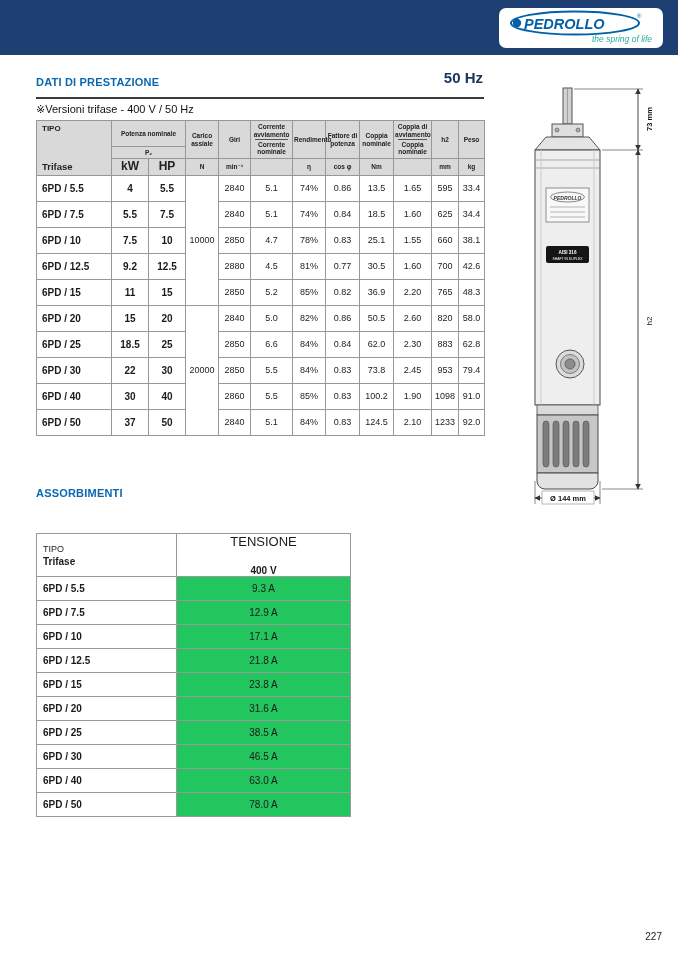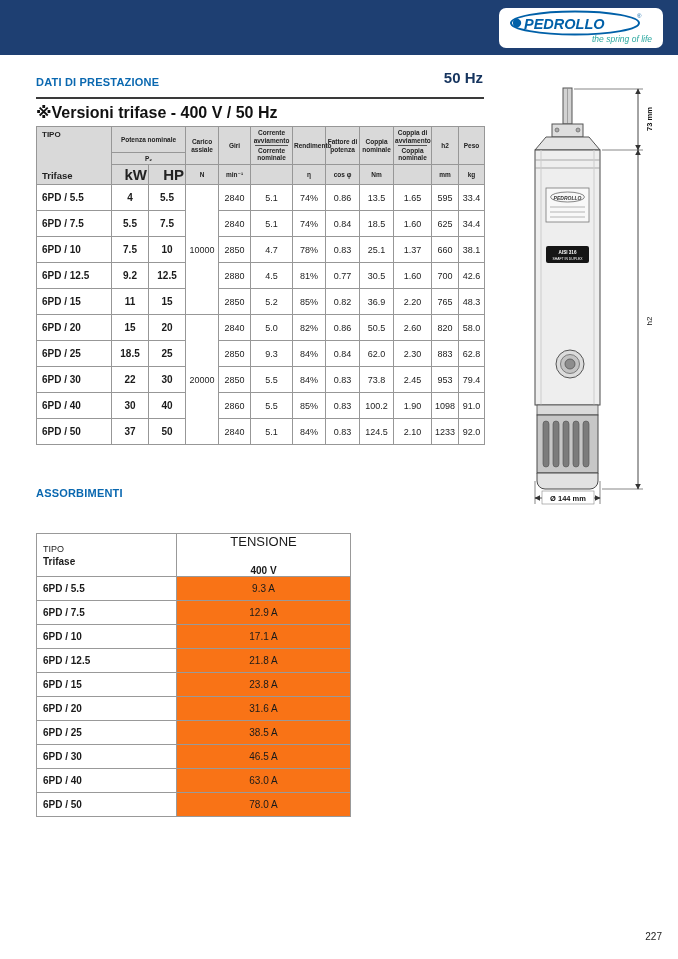--- a/index.html
+++ b/index.html
@@ -37,21 +37,21 @@
   .title-absorption  { top: 487px; }
   .freq {
     position: absolute; top: 69px; left: 383px; width: 100px;
     text-align: right; font-size: 15px; font-weight: bold; color: #16345e;
   }
 
   
   .perf-wrap { position: absolute; top: 97px; left: 36px; width: 448px; }
   .table-title {
     border-top: 2px solid #3a3a3a;
-    font-size: 16px; font-weight: bold; color: #111;
+    font-size: 11px; font-weight: normal; color: #111;
     padding: 4px 0 4px 0;
   }
   .perf-table {
     border-collapse: collapse; table-layout: fixed;
     width: 448px; border: 1px solid #555;
   }
   .perf-table th, .perf-table td { border: 1px solid #979797; padding: 0; }
   .perf-table thead th {
     background: #d9d9d9; color: #222;
     font-size: 6.5px; font-weight: bold; line-height: 1.15;
@@ -61,21 +61,21 @@
   .perf-table thead tr.r2 { height: 12px; }
   .perf-table thead tr.r3 { height: 16px; }
   .h-tipo { position: relative; }
   .tipo-top    { position: absolute; top: 3px;    left: 5px; font-size: 8px;   font-weight: bold; }
   .tipo-bottom { position: absolute; bottom: 2px; left: 5px; font-size: 9.5px; font-weight: bold; }
   .h-main span { display: block; }
   .h-main .frac { border-top: 1px solid #555; margin: 1px 3px 0; padding-top: 1px; }
   .h-potenza { border-bottom-style: hidden; }
   .h-p2 { border-top-style: hidden; font-size: 8px; }
   .units-row th { font-size: 8px; font-weight: normal; }
-  .units-row th.u-bold { font-size: 15px; font-weight: bold; text-align: right; }
+  .units-row th.u-bold { font-size: 12px; font-weight: bold; }
   .perf-table tbody tr { height: 26px; }
   .perf-table tbody td { background: #fff; text-align: center; vertical-align: middle; }
   .c-tipo { text-align: left !important; padding-left: 5px !important; font-weight: bold; font-size: 10px; }
   .c-bold { font-weight: bold; font-size: 10px; }
   .c-num  { font-size: 9px; color: #222; }
 
   
   .drawing { position: absolute; top: 84px; left: 500px; }
 
   
@@ -88,21 +88,21 @@
   .abs-table thead th { height: 38px; vertical-align: middle; background: #fff; font-weight: normal; }
   .a-h-tipo { text-align: left; padding: 3px 6px !important; }
   .a-h-tipo span, .a-h-tensione span { display: block; }
   .a-h-tipo .a-top { font-size: 9px; }
   .a-h-tipo .a-sub { font-size: 10px; font-weight: bold; margin-top: 2px; }
   .a-h-tensione { text-align: center; }
   .a-h-tensione .a-top { font-size: 13px; }
   .a-h-tensione .a-sub { font-size: 10px; font-weight: bold; margin-top: 16px; }
   .abs-table tbody tr { height: 24px; }
   .a-tipo { text-align: left; padding-left: 6px !important; font-weight: bold; font-size: 10px; background: #fff; }
-  .a-val  { text-align: center; font-size: 10px; background: #f97316; }
+  .a-val  { text-align: center; font-size: 10px; background: #22c55e; }
 
   
   .page-num {
     position: absolute; top: 931px; right: 16px;
     font-size: 10px; color: #222;
   }
 </style>
 </head>
 <body>
 
@@ -210,21 +210,21 @@
           </tr>
           <tr>
             <td class="c-tipo">6PD / 10</td>
             <td class="c-bold">7.5</td>
             <td class="c-bold">10</td>
             <td class="c-num">2850</td>
             <td class="c-num">4.7</td>
             <td class="c-num">78%</td>
             <td class="c-num">0.83</td>
             <td class="c-num">25.1</td>
-            <td class="c-num">1.37</td>
+            <td class="c-num">1.55</td>
             <td class="c-num">660</td>
             <td class="c-num">38.1</td>
           </tr>
           <tr>
             <td class="c-tipo">6PD / 12.5</td>
             <td class="c-bold">9.2</td>
             <td class="c-bold">12.5</td>
             <td class="c-num">2880</td>
             <td class="c-num">4.5</td>
             <td class="c-num">81%</td>
@@ -259,21 +259,21 @@
             <td class="c-num">50.5</td>
             <td class="c-num">2.60</td>
             <td class="c-num">820</td>
             <td class="c-num">58.0</td>
           </tr>
           <tr>
             <td class="c-tipo">6PD / 25</td>
             <td class="c-bold">18.5</td>
             <td class="c-bold">25</td>
             <td class="c-num">2850</td>
-            <td class="c-num">9.3</td>
+            <td class="c-num">6.6</td>
             <td class="c-num">84%</td>
             <td class="c-num">0.84</td>
             <td class="c-num">62.0</td>
             <td class="c-num">2.30</td>
             <td class="c-num">883</td>
             <td class="c-num">62.8</td>
           </tr>
           <tr>
             <td class="c-tipo">6PD / 30</td>
             <td class="c-bold">22</td>

